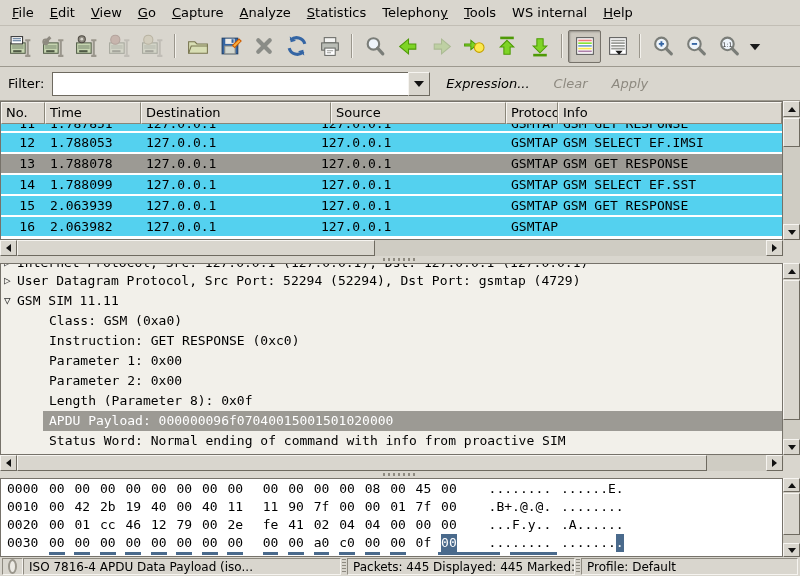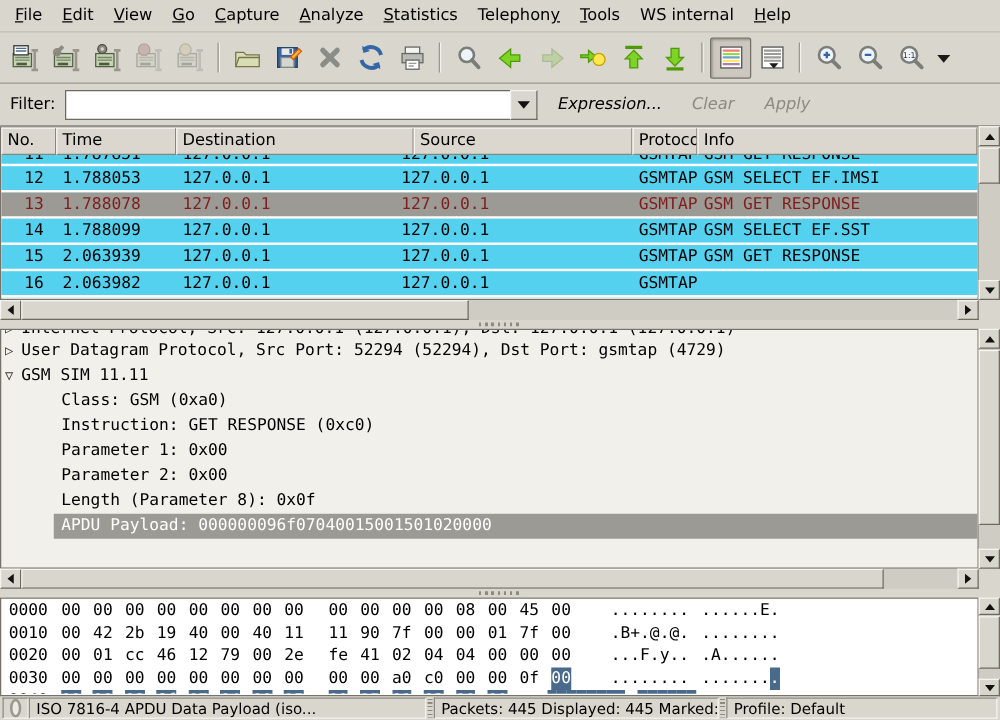--- a/index.html
+++ b/index.html
@@ -26,21 +26,21 @@
   .caret{width:0;height:0;border:5px solid transparent;border-top:6px solid #111;margin-top:5px;}
   .fbtn{padding:3px 8px;margin-left:8px;white-space:nowrap;font-style:italic;}
   .dim{color:#8e8a80;}
   
   .panebox{position:absolute;box-sizing:border-box;border:1px solid #76726a;background:#fff;overflow:hidden;}
   
   .phead{display:flex;height:22px;}
   .phcell{box-sizing:border-box;height:22px;background:#dbd7cf;border:1px solid;border-color:#f8f6f2 #8a8679 #8a8679 #f8f6f2;padding:2px 4px;overflow:hidden;white-space:nowrap;flex:none;}
   .prow{display:flex;height:21px;box-sizing:border-box;border-bottom:2px solid #fff;font-family:"DejaVu Sans Mono","Liberation Mono",monospace;line-height:19px;}
   .prow.cyan{background:var(--cyan);}
-  .prow.sel{background:var(--sel);color:#7f1d1d;}
+  .prow.sel{background:var(--sel);color:#000000;}
   .prow.partialrow{height:9px;overflow:hidden;}
   .pc{box-sizing:border-box;padding:0 5px;white-space:pre;overflow:hidden;flex:none;}
   .pc.num{text-align:right;padding-right:10px;}
   .pc.grow{flex:1;}
   
   .dbody{font-family:"DejaVu Sans Mono","Liberation Mono",monospace;}
   .drow{position:relative;height:20px;line-height:20px;white-space:pre;padding-left:16px;}
   .drow.lvl1{padding-left:48px;}
   .drow .exp{position:absolute;left:3px;top:0;font-size:11px;color:#333;}
   .drow.partialrow{height:7px;overflow:hidden;}
@@ -420,20 +420,21 @@
     <div class="dbody" id="dbody">
         <div class="drow partialrow" style="padding-left: 0px;"><div class="inner" style="position: relative; padding-left: 16px;"><span class="exp">▷</span>Internet Protocol, Src: 127.0.0.1 (127.0.0.1), Dst: 127.0.0.1 (127.0.0.1)</div></div>
         <div class="drow"><span class="exp">▷</span>User Datagram Protocol, Src Port: 52294 (52294), Dst Port: gsmtap (4729)</div>
         <div class="drow"><span class="exp">▽</span>GSM SIM 11.11</div>
         <div class="drow lvl1">Class: GSM (0xa0)</div>
         <div class="drow lvl1">Instruction: GET RESPONSE (0xc0)</div>
         <div class="drow lvl1">Parameter 1: 0x00</div>
         <div class="drow lvl1">Parameter 2: 0x00</div>
         <div class="drow lvl1">Length (Parameter 8): 0x0f</div>
         <div class="drow selrow"><span class="spacer"></span><span class="selbar">APDU Payload: 000000096f07040015001501020000</span></div>
+        <div class="drow lvl1">Status Word: Normal ending of command with info from proactive SIM</div>
       </div>
   </div>
   <div class="vsb" style="left:783px;top:263px;height:192px;">
     <div class="sbtn" style="position:absolute;top:0;">
         <span class="tri-up"></span>
       </div>
     <div class="vthumb" style="top:17px;height:140px;"></div>
     <div class="sbtn" style="position:absolute;bottom:0;">
         <span class="tri-down"></span>
       </div>

